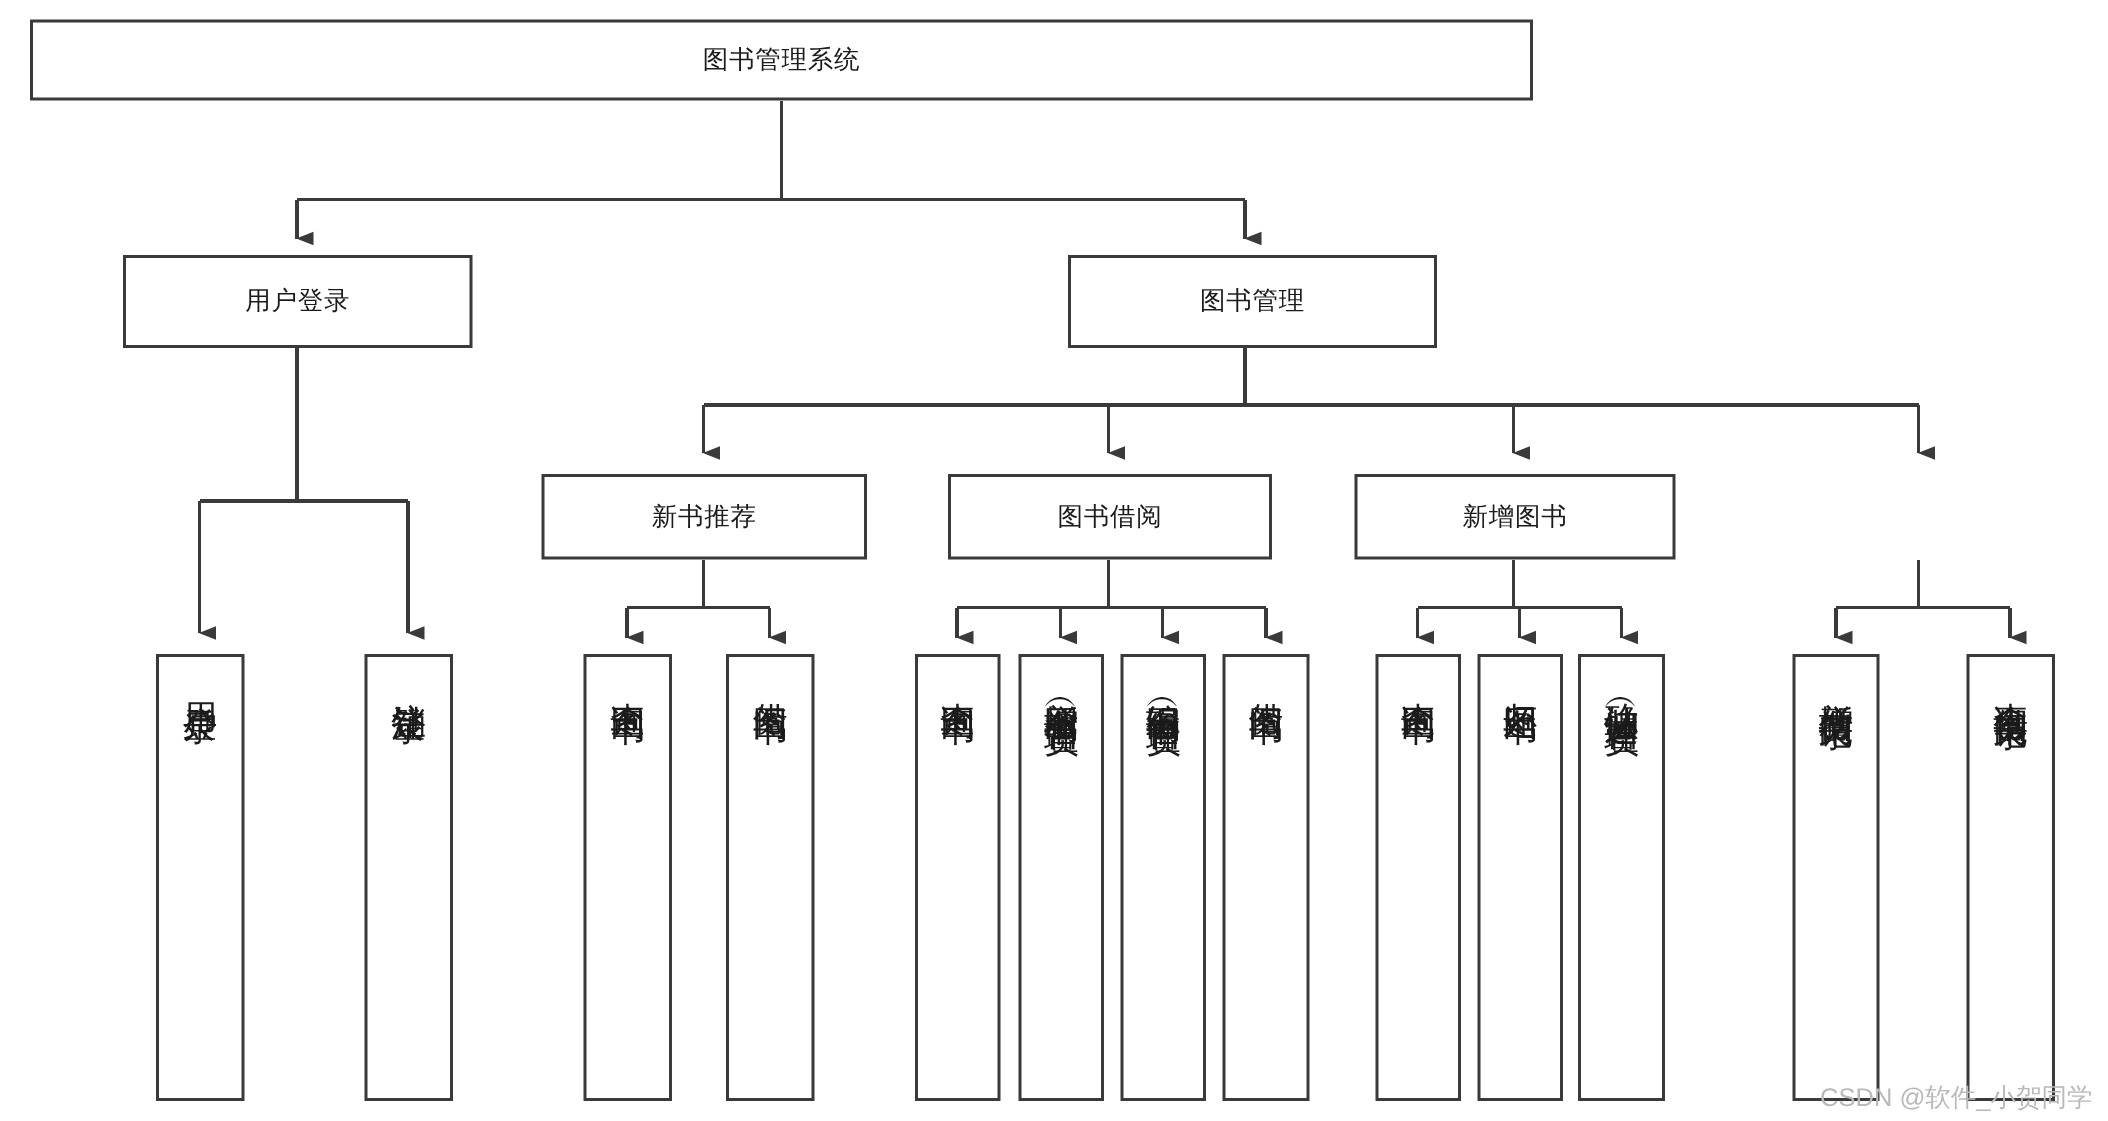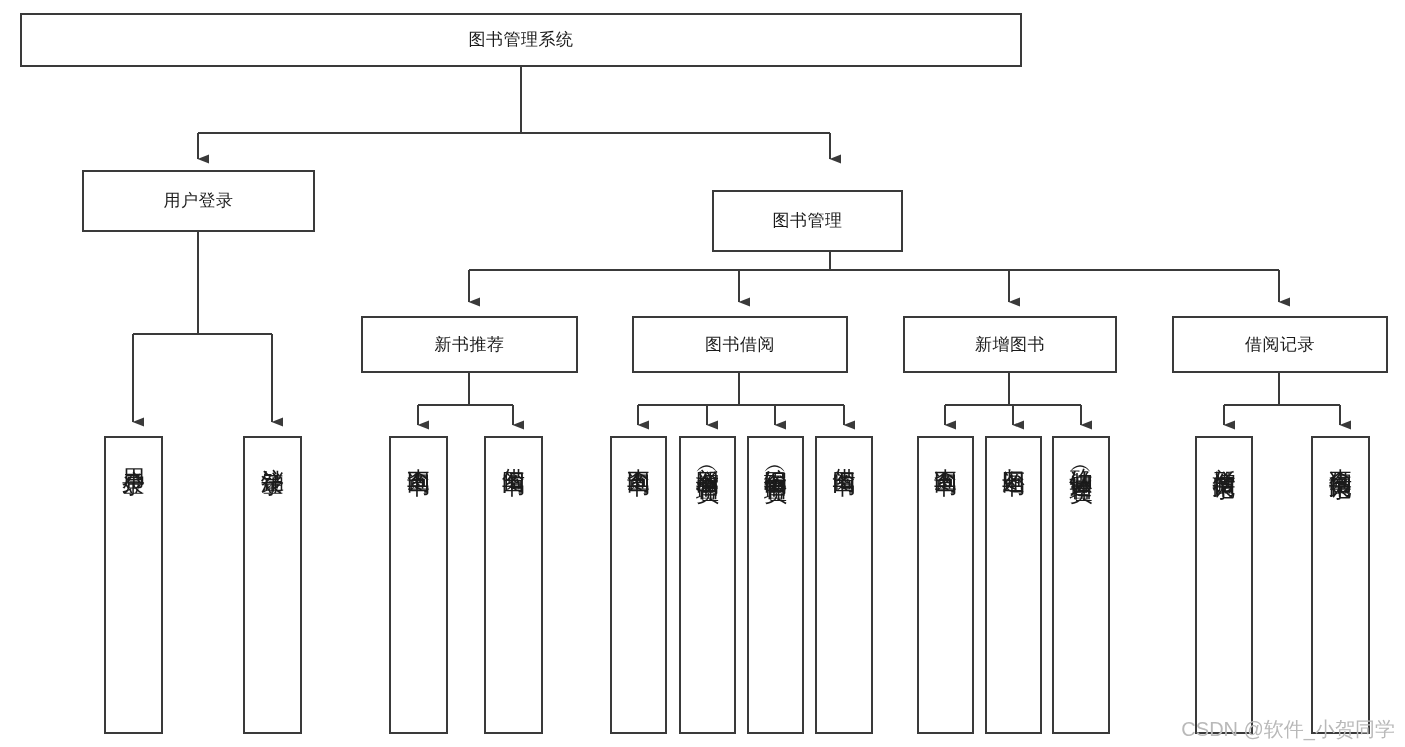--- a/index.html
+++ b/index.html
@@ -54,21 +54,21 @@
     text-orientation: upright;
     font-size: 23px;
     line-height: 1.18;
     letter-spacing: 2px;
     white-space: nowrap;
   }
   #watermark {
     position: absolute;
     right: 10px;
     bottom: 4px;
-    font-size: 20px;
+    font-size: 17px;
     color: #b9b9b9;
     white-space: nowrap;
     pointer-events: none;
     font-family: "Liberation Sans", "DejaVu Sans", sans-serif;
   }
 </style>
 </head>
 <body>
 
 <div id="diagram-root">
@@ -127,39 +127,36 @@
   </svg>
 
   <div class="node horizontal" style="left:20px; top:13px; width:1002px; height:54px;">
     <span class="node-label">图书管理系统</span>
   </div>
 
   <div class="node horizontal" style="left:82px; top:170px; width:233px; height:62px;">
     <span class="node-label">用户登录</span>
   </div>
 
-  <div class="node horizontal" style="left:712px; top:170px; width:191px; height:62px;margin-top:20px;">
+  <div class="node horizontal" style="left:712px; top:170px; width:246px; height:62px;">
     <span class="node-label">图书管理</span>
   </div>
 
   <div class="node horizontal" style="left:361px; top:316px; width:217px; height:57px;">
     <span class="node-label">新书推荐</span>
   </div>
 
   <div class="node horizontal" style="left:632px; top:316px; width:216px; height:57px;">
     <span class="node-label">图书借阅</span>
   </div>
 
   <div class="node horizontal" style="left:903px; top:316px; width:214px; height:57px;">
     <span class="node-label">新增图书</span>
   </div>
 
-  <div class="node horizontal" style="left:1172px; top:316px; width:216px; height:57px;">
-    <span class="node-label">借阅记录</span>
-  </div>
 
   <div class="node vertical" style="left:104px; top:436px; width:59px; height:298px;">
     <span class="node-label">用户登录</span>
   </div>
 
   <div class="node vertical" style="left:243px; top:436px; width:59px; height:298px;">
     <span class="node-label">注销登录</span>
   </div>
 
   <div class="node vertical" style="left:389px; top:436px; width:59px; height:298px;">

